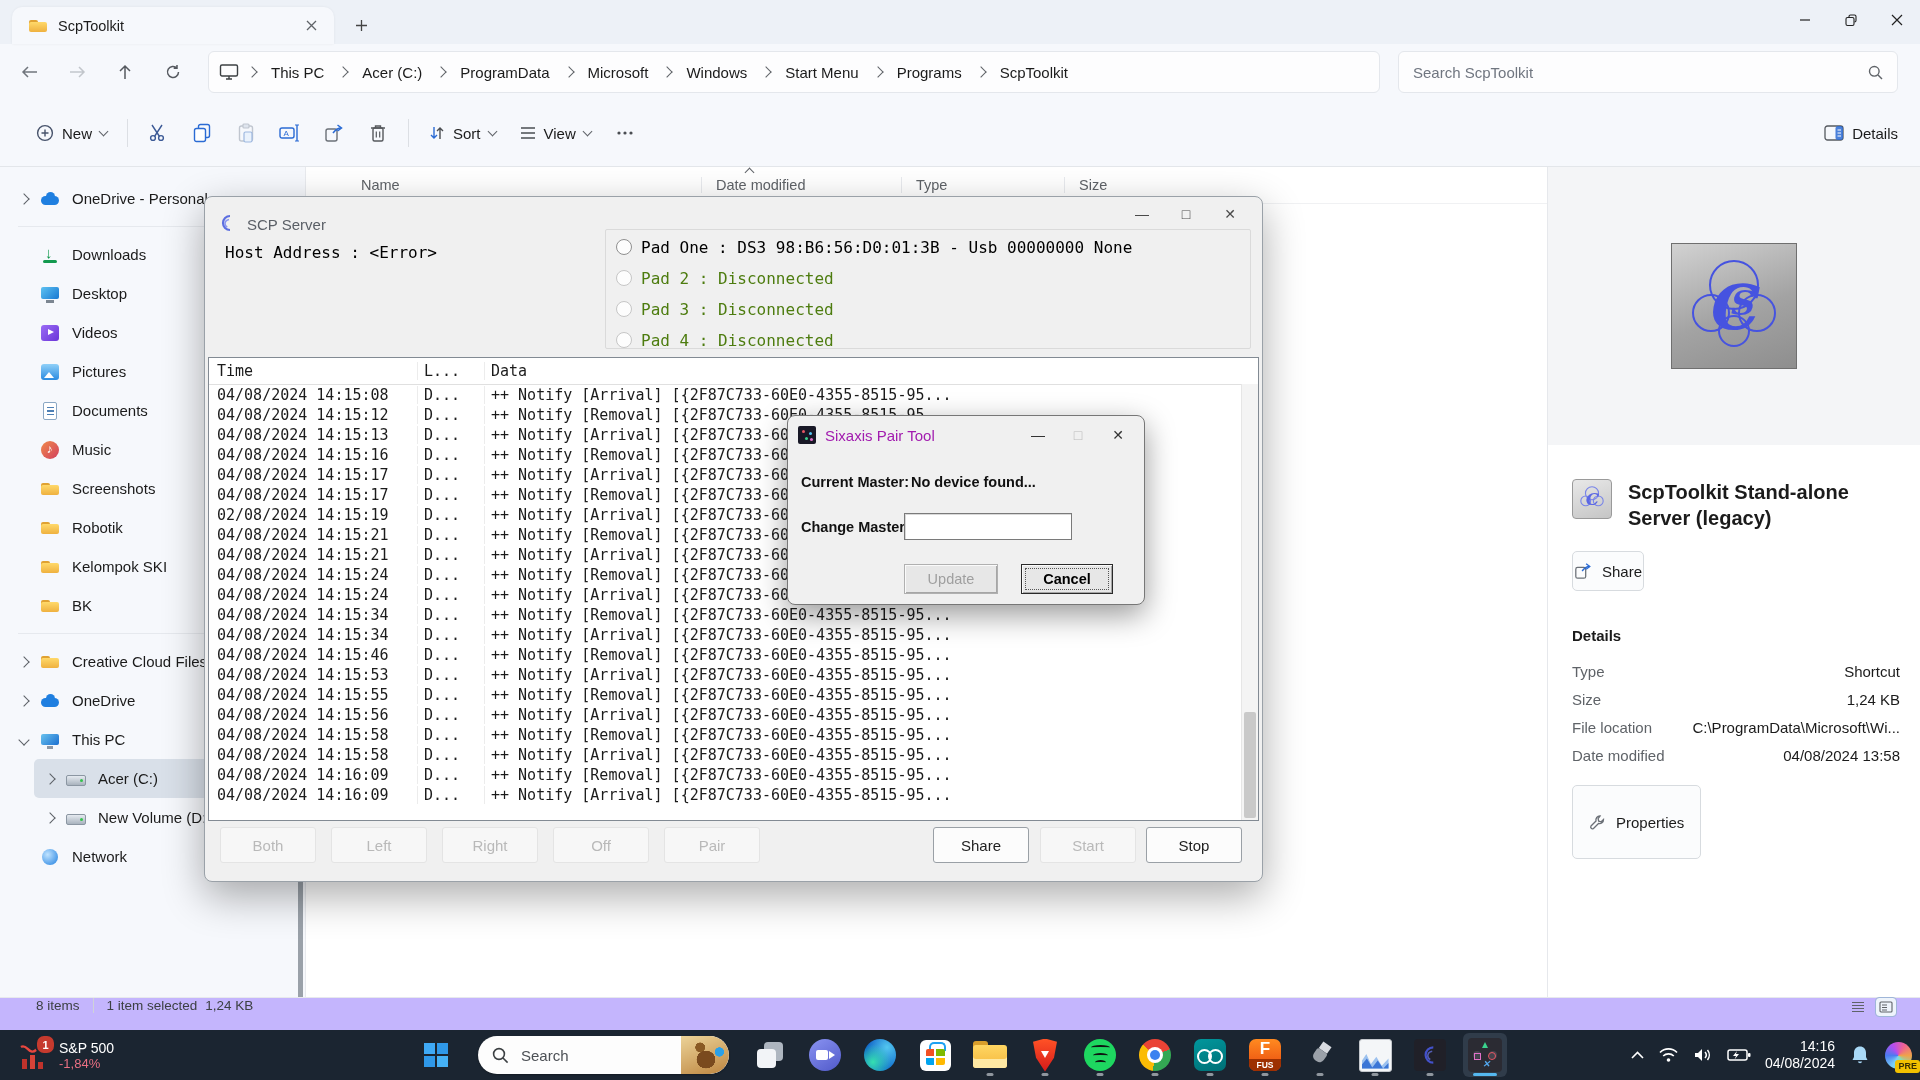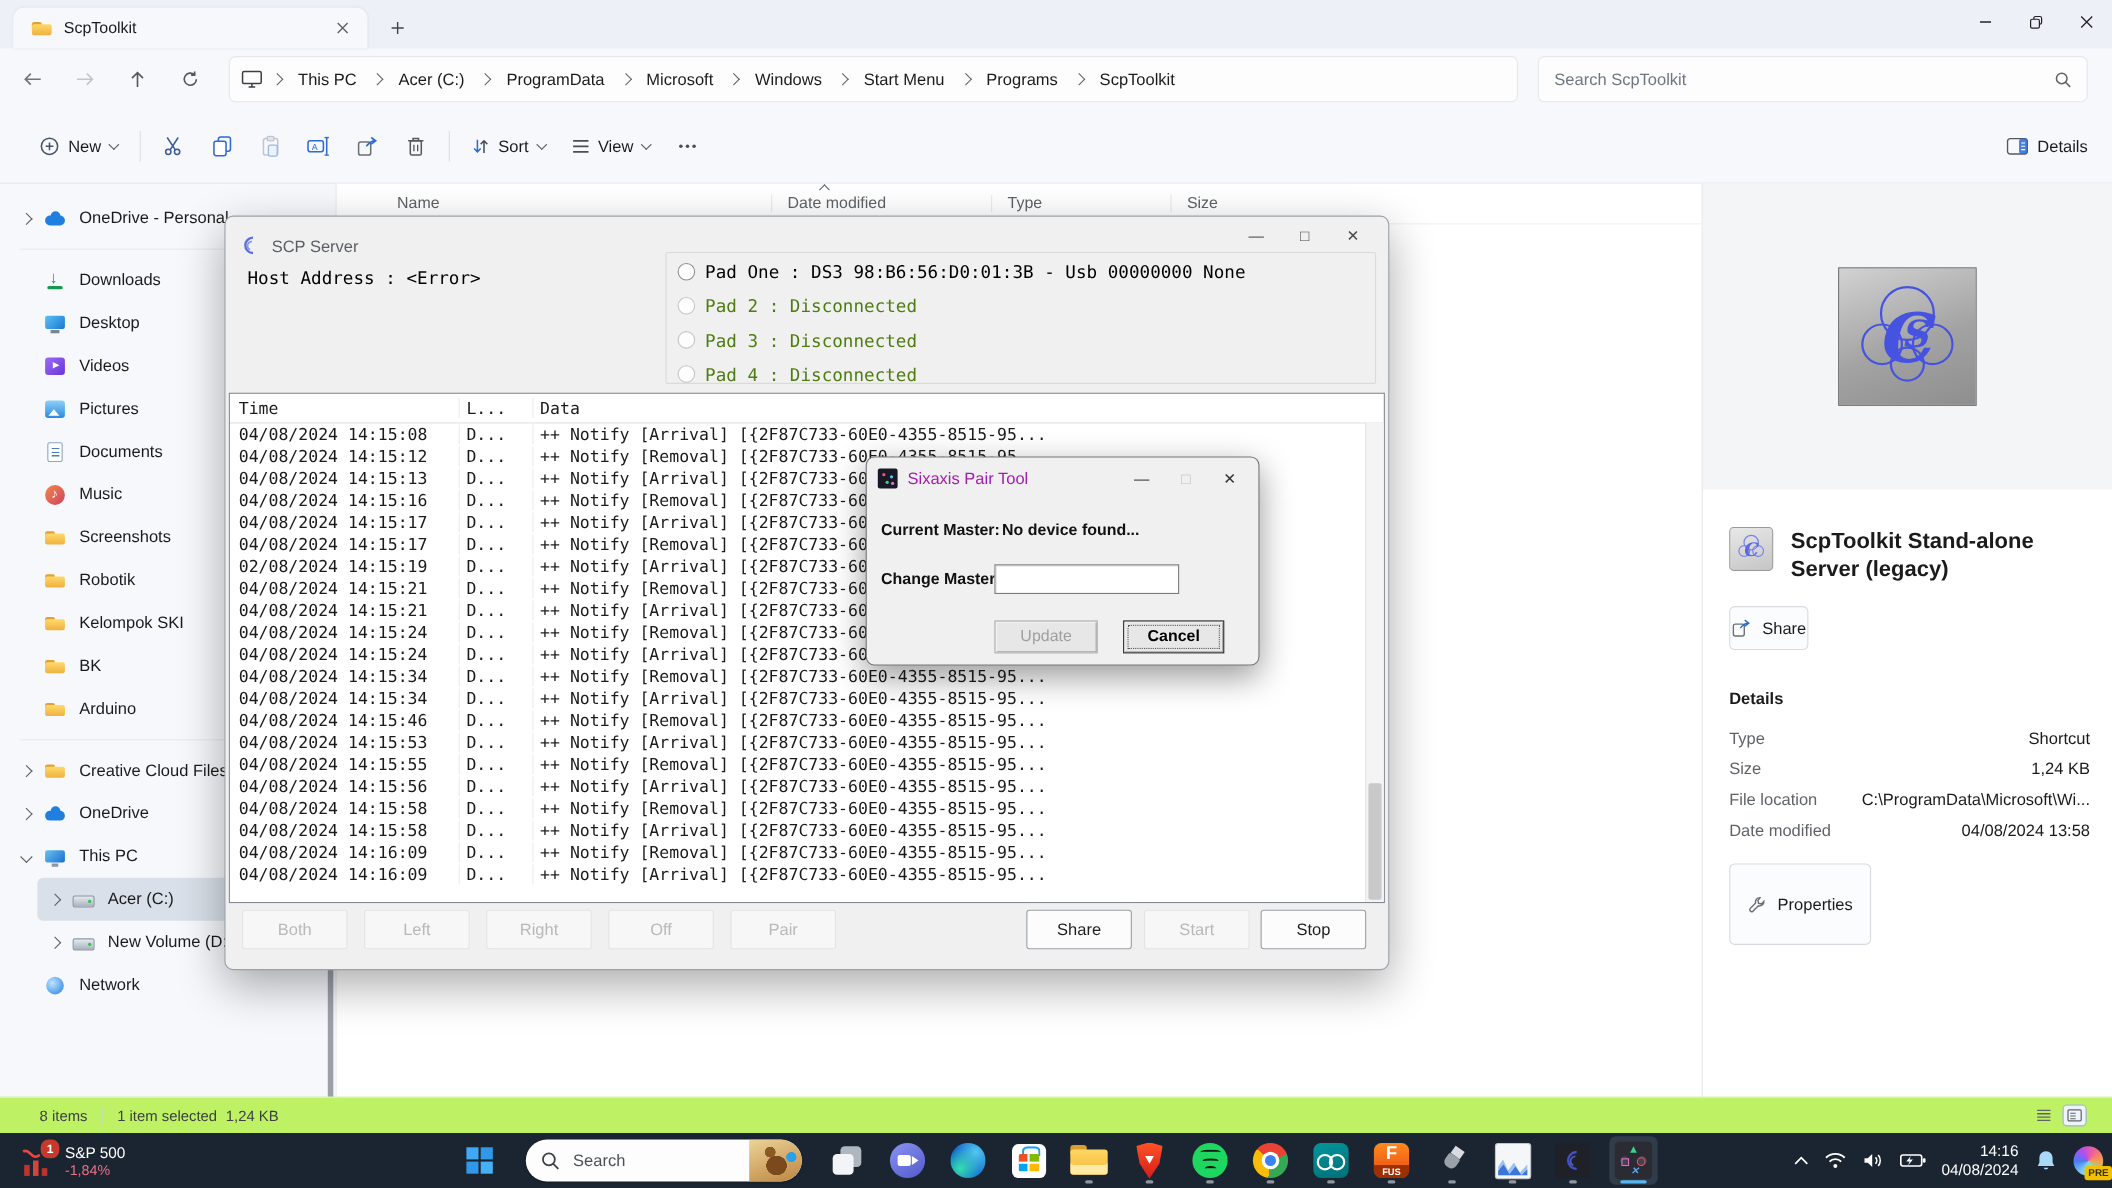--- a/index.html
+++ b/index.html
@@ -91,22 +91,22 @@
   .sharebtn{position:absolute;left:24px;top:384px;height:38px;padding:0 1px;border:1px solid #d7dbdf;border-radius:5px;
             background:#fbfcfd;display:flex;align-items:center;gap:10px;font-size:15px;}
   .dheading{position:absolute;left:24px;top:460px;font-size:15px;font-weight:bold;}
   .drows{position:absolute;left:24px;right:20px;top:490px;}
   .drow{display:flex;height:28px;align-items:center;font-size:15px;}
   .dkey{color:#5f6368;flex:none;}
   .dval{flex:1;text-align:right;color:#1b1b1b;white-space:nowrap;overflow:hidden;}
   .propbtn{position:absolute;left:24px;top:618px;height:38px;padding:17px 16px;border:1px solid #d7dbdf;border-radius:5px;
            background:#fbfcfd;display:flex;align-items:center;gap:10px;font-size:15px;}
   
-  .statusbar{position:absolute;left:0;right:0;bottom:0;height:32px;background:#bef264;border-top:1px solid #e7e9ed;
-             display:flex;align-items:center;font-size:13.5px;color:#3c4043;}
+  .statusbar{position:absolute;left:0;right:0;bottom:0;height:32px;background:#c4b5fd;border-top:1px solid #e7e9ed;
+             display:flex;font-size:13.5px;color:#3c4043;}
   .statusbar .s1{margin-left:36px;}
   .ssep2{width:1px;height:15px;background:#cfd3d8;margin:0 13px;}
   .stat-icons{position:absolute;right:24px;display:flex;gap:8px;align-items:center;}
   .svico{width:20px;height:18px;display:flex;align-items:center;justify-content:center;border-radius:3px;}
   .svico.on{outline:1px solid #9fb6d8;background:#eef4fb;}
   
   .scpwin{position:absolute;left:204px;top:196px;width:1057px;height:684px;background:#f0f0f0;border:1px solid #9aa1a8;
           border-radius:8px;box-shadow:0 14px 42px rgba(0,0,0,.33);}
   .scptitle{position:relative;height:36px;display:flex;align-items:flex-end;}
   .scptitle .t{margin-left:10px;font-size:15px;color:#5a5f66;}
@@ -507,25 +507,20 @@
               <span class="ic ic-folder"></span>
               <span class="slabel">Kelompok SKI</span>
             </div>
 
             <div class="srow">
               <span class="chev h"></span>
               <span class="ic ic-folder"></span>
               <span class="slabel">BK</span>
             </div>
 
-            <div class="srow">
-              <span class="chev h"></span>
-              <span class="ic ic-folder"></span>
-              <span class="slabel">Arduino</span>
-            </div>
           </div>
         <div class="ssep"></div>
         <div>
 
             <div class="srow">
               <span class="chev r"></span>
               <span class="ic ic-folder"></span>
               <span class="slabel">Creative Cloud Files</span>
             </div>
 

